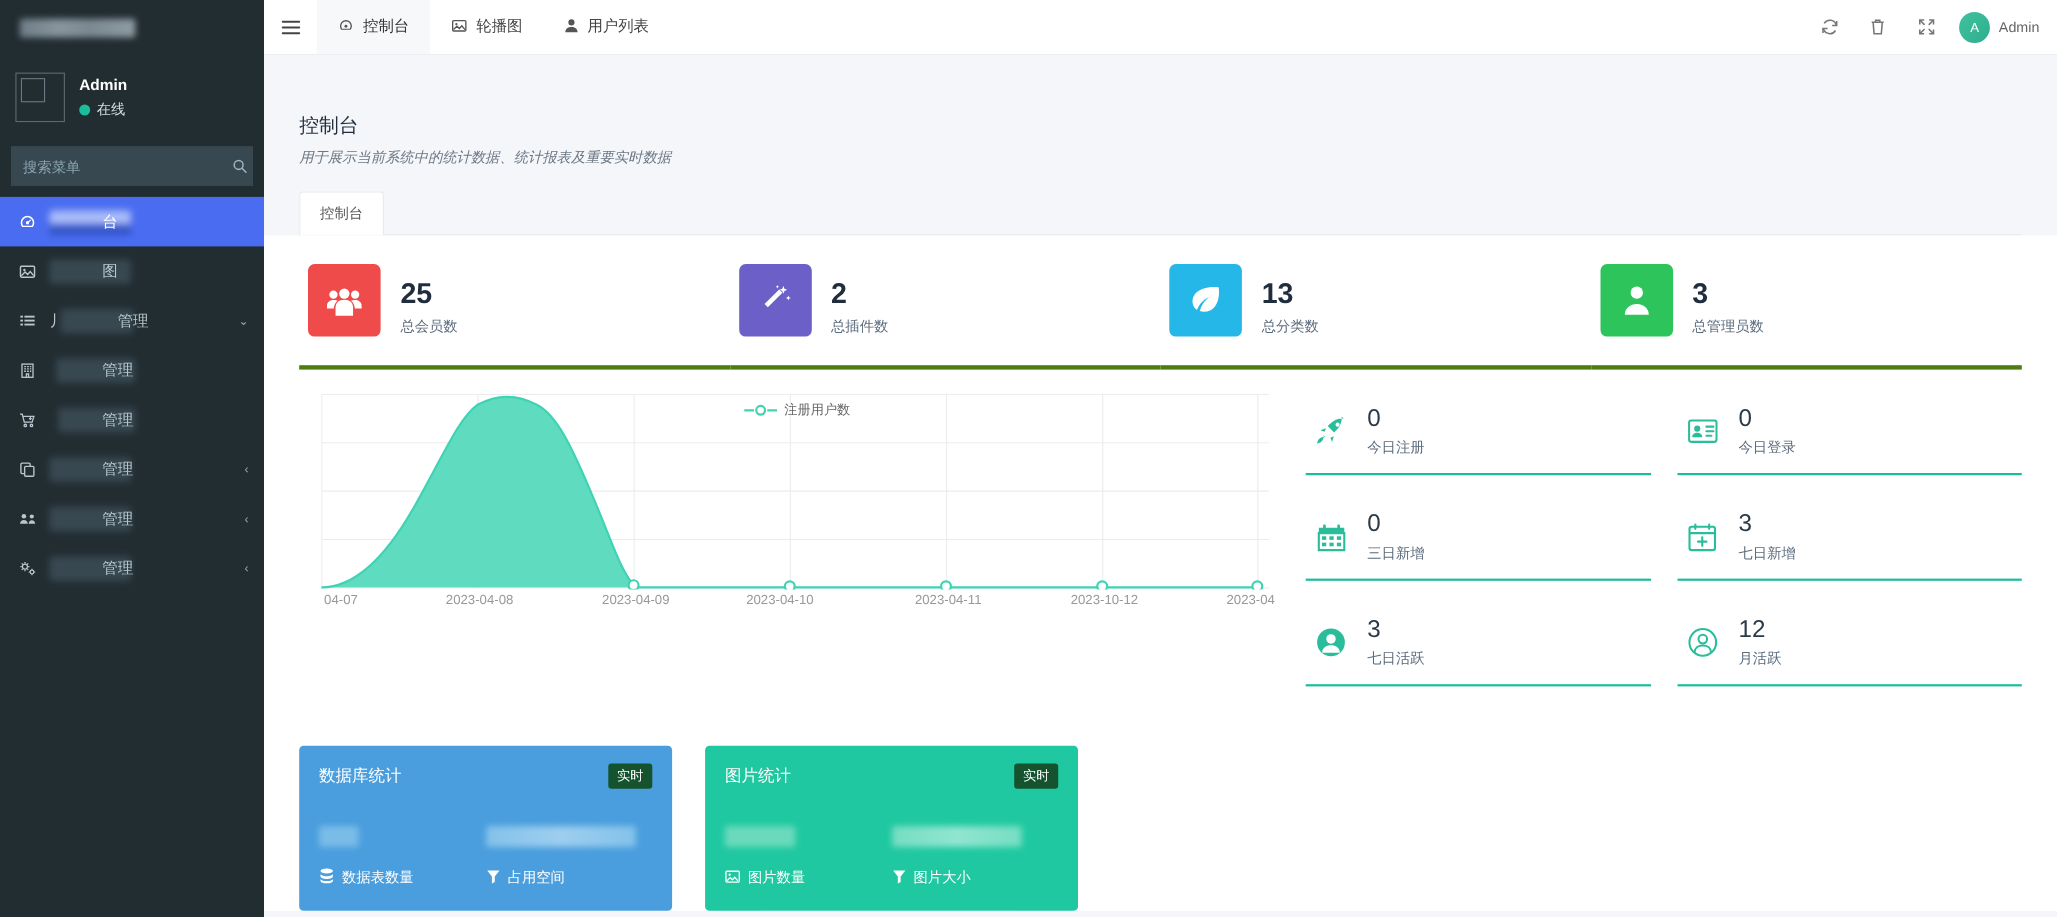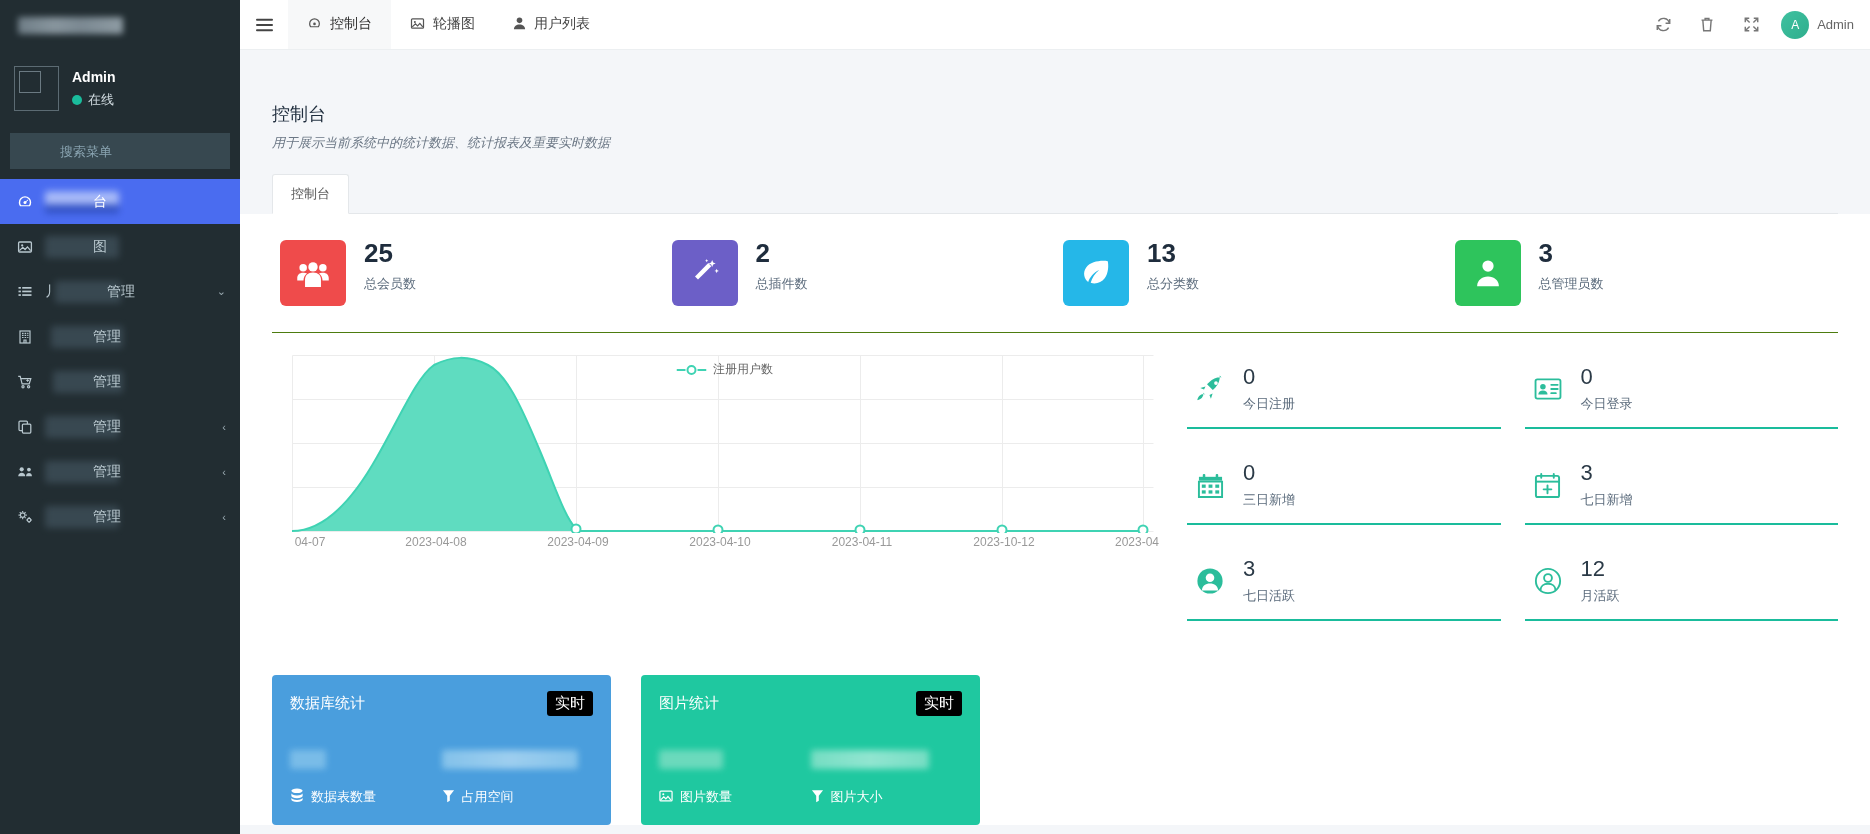--- a/index.html
+++ b/index.html
@@ -39,21 +39,21 @@
     width: 20px; height: 20px; border: 1px solid #6b7a82;
   }
   .user-meta { display: flex; flex-direction: column; gap: 6px; }
   .user-name { color: #fff; font-size: 14px; font-weight: bold; }
   .user-status { display: flex; align-items: center; gap: 6px; font-size: 13px; color: #d3dde2; }
   .dot-online { width: 10px; height: 10px; border-radius: 50%; background: #1abc9c; display:inline-block; }
 
   .searchbox {
     margin: 4px 10px 10px 10px; height: 36px;
     background: #374850; border: 1px solid #374850;
-    display: flex; align-items: center; position: relative; padding-left: 39px;
+    display: flex; align-items: center; position: relative;
   }
   .searchbox input {
     flex: 1; height: 100%; background: transparent; border: none; outline: none;
     color: #cfd8dc; font-size: 13px; padding: 0 10px;
     font-family: "Liberation Sans", sans-serif;
   }
   .searchbox input::placeholder { color: #8aa4b1; }
   .search-btn {
     width: 34px; height: 100%; display: flex; align-items: center; justify-content: center;
     color: #9fb3bd; background: transparent; border: none; cursor: pointer;
@@ -130,22 +130,22 @@
     padding: 10px 18px; font-size: 13px; color: #555; background: #fff;
     border: 1px solid #e4e7ea; border-bottom: 1px solid #fff;
     border-radius: 3px 3px 0 0; margin-bottom: -1px; cursor: pointer;
   }
 
   .panel { background: #fff; margin: 0 0 0 0; padding: 0 32px; min-height: 600px; }
 
   
   .stats { display: flex; padding-top: 26px; }
   .stat {
-    flex: 1; display: flex; align-items: flex-start; gap: 18px;
-    padding: 0 8px 26px 8px; border-bottom: 1px solid #4d7c0f;
+    flex: 1; display: flex; align-items: flex-end; gap: 18px;
+    padding: 0 8px 26px 8px; border-bottom: 4px solid #4d7c0f;
     position: relative;
   }
   .stat + .stat::before {
     content: ""; position: absolute; left: -16px; top: 4px; bottom: 26px; width: 0;
   }
   .stat-ico {
     width: 66px; height: 66px; border-radius: 6px; flex: none;
     display: flex; align-items: center; justify-content: center; color: #fff;
   }
   .stat-num { font-size: 26px; font-weight: bold; color: #1f2d3d; line-height: 1.05; }
@@ -177,21 +177,21 @@
 
   
   .infocards { display: flex; gap: 30px; padding: 32px 0 0 0; }
   .infocard {
     width: 339px; border-radius: 4px; color: #fff; padding: 16px 18px 16px 18px;
     position: relative; min-height: 150px;
   }
   .ic-head { display: flex; align-items: center; justify-content: space-between; }
   .ic-title { font-size: 15px; }
   .ic-badge {
-    background: #000000; color: #fff; font-size: 15px; padding: 3px 8px; border-radius: 3px;
+    background: #14532d; color: #fff; font-size: 12px; padding: 3px 8px; border-radius: 3px;
   }
   .ic-values { display: flex; margin-top: 34px; }
   .ic-val { flex: 1; height: 20px; position: relative; }
   .ic-redact {
     height: 19px; border-radius: 2px; filter: blur(3px); opacity: .9;
   }
   .ic-foot { display: flex; margin-top: 18px; }
   .ic-fitem { flex: 1; display: flex; align-items: center; gap: 7px; font-size: 13px; }
   .ic-fitem svg { flex: none; }
 </style>
@@ -540,21 +540,21 @@
                 <circle cx="568" cy="175" r="4.5"></circle>
                 <circle cx="710" cy="175" r="4.5"></circle>
                 <circle cx="851" cy="175" r="4.5"></circle>
               </g>
             </svg>
 
             <div class="xaxis">
               <span class="xtick" style="left:18px">04-07</span>
               <span class="xtick" style="left:144px">2023-04-08</span>
               <span class="xtick" style="left:286px">2023-04-09</span>
-              <span class="xtick" style="left:428px">2023-04-10</span>
+              <span class="xtick" style="left:417px">2023-04-10</span>
               <span class="xtick" style="left:570px">2023-04-11</span>
               <span class="xtick" style="left:712px">2023-10-12</span>
               <span class="xtick" style="left:845px">2023-04</span>
             </div>
           </div>
 
           <div class="ministats">
 
             <div class="mini">
               <span class="mini-ico">

